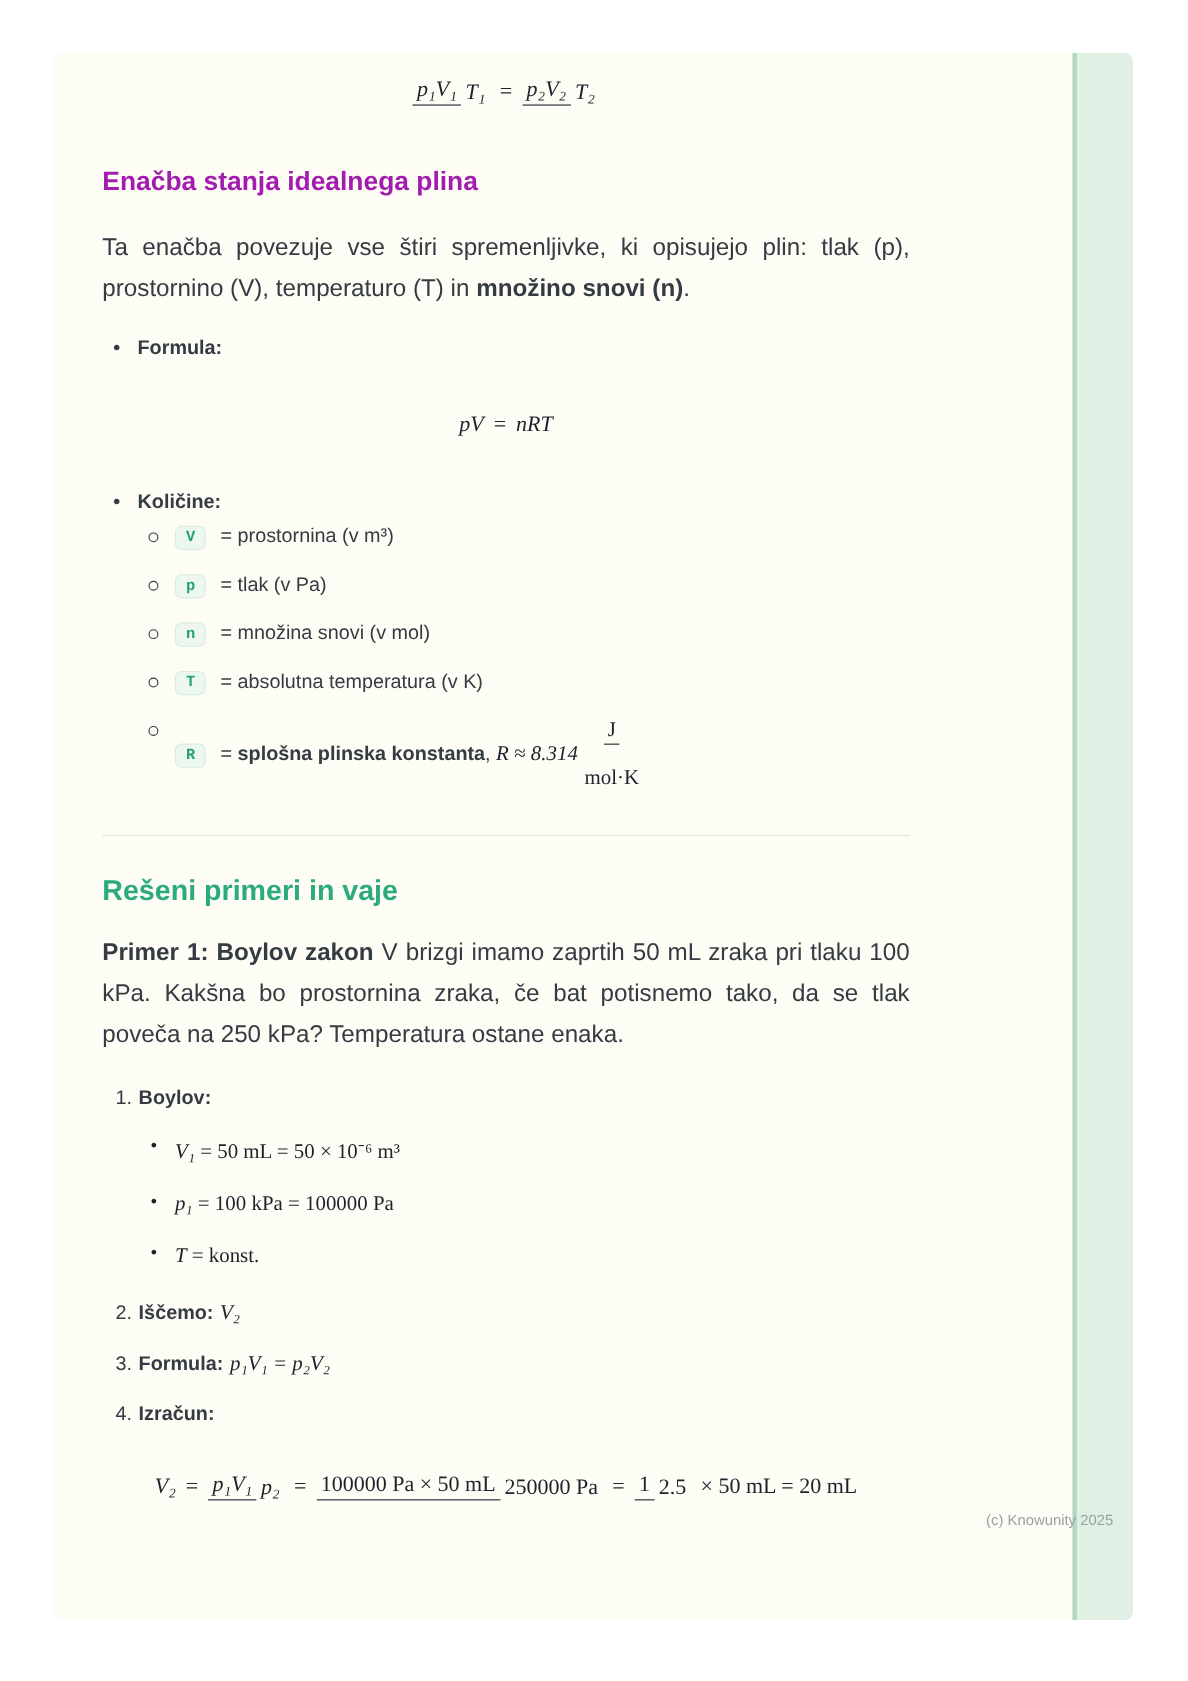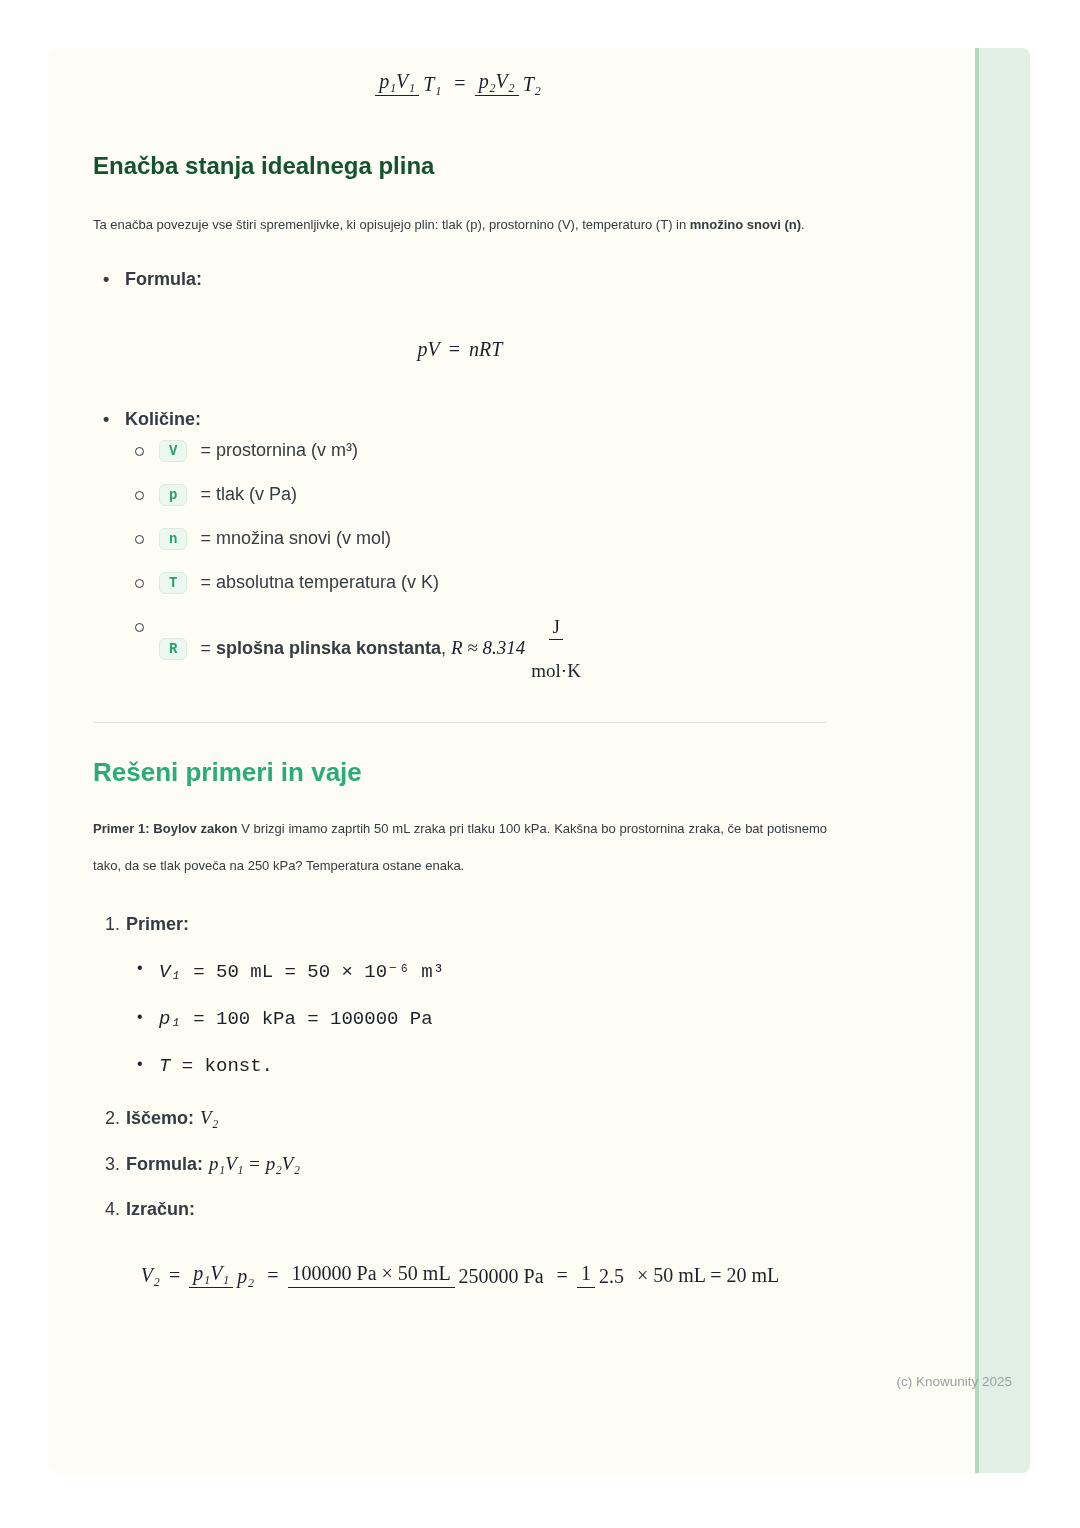--- a/index.html
+++ b/index.html
@@ -50,31 +50,31 @@
   .frac .num { padding: 0 4px 2px 4px; border-bottom: 1.5px solid #1c222b; }
   .frac .den { padding: 2px 4px 0 4px; }
   .frac-small { font-size: 14px; display: inline-flex; flex-direction: column; align-items: center; vertical-align: middle; margin-left: 3px; }
   .frac-small .num { padding: 0 3px 1px 3px; border-bottom: 1px solid #1c222b; }
   .frac-small .den { padding: 1px 3px 0 3px; margin-top: 19px; }
   
   .h2-1 {
     margin-top: 56px;
     font-size: 24px;
     font-weight: bold;
-    color: #14532d;
+    color: #a21caf;
   }
   .h2-2 {
     margin-top: 34px;
     font-size: 26px;
     font-weight: bold;
     color: #2bab7c;
   }
   .para {
     margin-top: 26px;
-    font-size: 13px;
+    font-size: 22px;
     line-height: 37px;
     text-align: justify;
   }
   .para .b { font-weight: bold; }
   
   .blist { margin-top: 26px; }
   .bitem {
     position: relative;
     padding-left: 32px;
     font-size: 18px;
@@ -143,21 +143,21 @@
     font-style: italic;
     font-size: 19px;
     color: #1c222b;
     margin-left: 6px;
   }
   .dlist { margin: 4px 0 30px 0; }
   .ditem {
     position: relative;
     padding-left: 66px;
     margin-bottom: 25px;
-    font-family: Liberation Mono, monospace;
+    font-family: Liberation Serif, serif;
     font-size: 19px;
     color: #1c222b;
   }
   .ditem::before {
     content: "•";
     position: absolute;
     left: 44px; top: 0;
     font-family: "Liberation Sans", sans-serif;
     font-size: 16px;
   }
@@ -247,21 +247,21 @@
     </div>
 
     <hr class="divider">
 
     <h2 class="h2-2">Rešeni primeri in vaje</h2>
 
     <p class="para" style="margin-top:22px;"><span class="b">Primer 1: Boylov zakon</span><span> V brizgi imamo zaprtih 50 mL zraka pri tlaku 100 kPa. Kakšna bo prostornina zraka, če bat potisnemo tako, da se tlak poveča na 250 kPa? Temperatura ostane enaka.</span></p>
 
     <div class="steps">
       <div class="step">
-        <span class="n">1.</span><span class="lbl">Primer:</span>
+        <span class="n">1.</span><span class="lbl">Boylov:</span>
       </div>
 
       <div class="dlist">
         <div class="ditem"><span class="mvar">V₁</span><span class="mup"> = 50 mL = 50 × 10⁻⁶ m³</span></div>
         <div class="ditem"><span class="mvar">p₁</span><span class="mup"> = 100 kPa = 100000 Pa</span></div>
         <div class="ditem"><span class="mvar">T</span><span class="mup"> = konst.</span></div>
       </div>
 
       <div class="step">
         <span class="n">2.</span><span class="lbl">Iščemo:</span><span class="smath">V₂</span>

